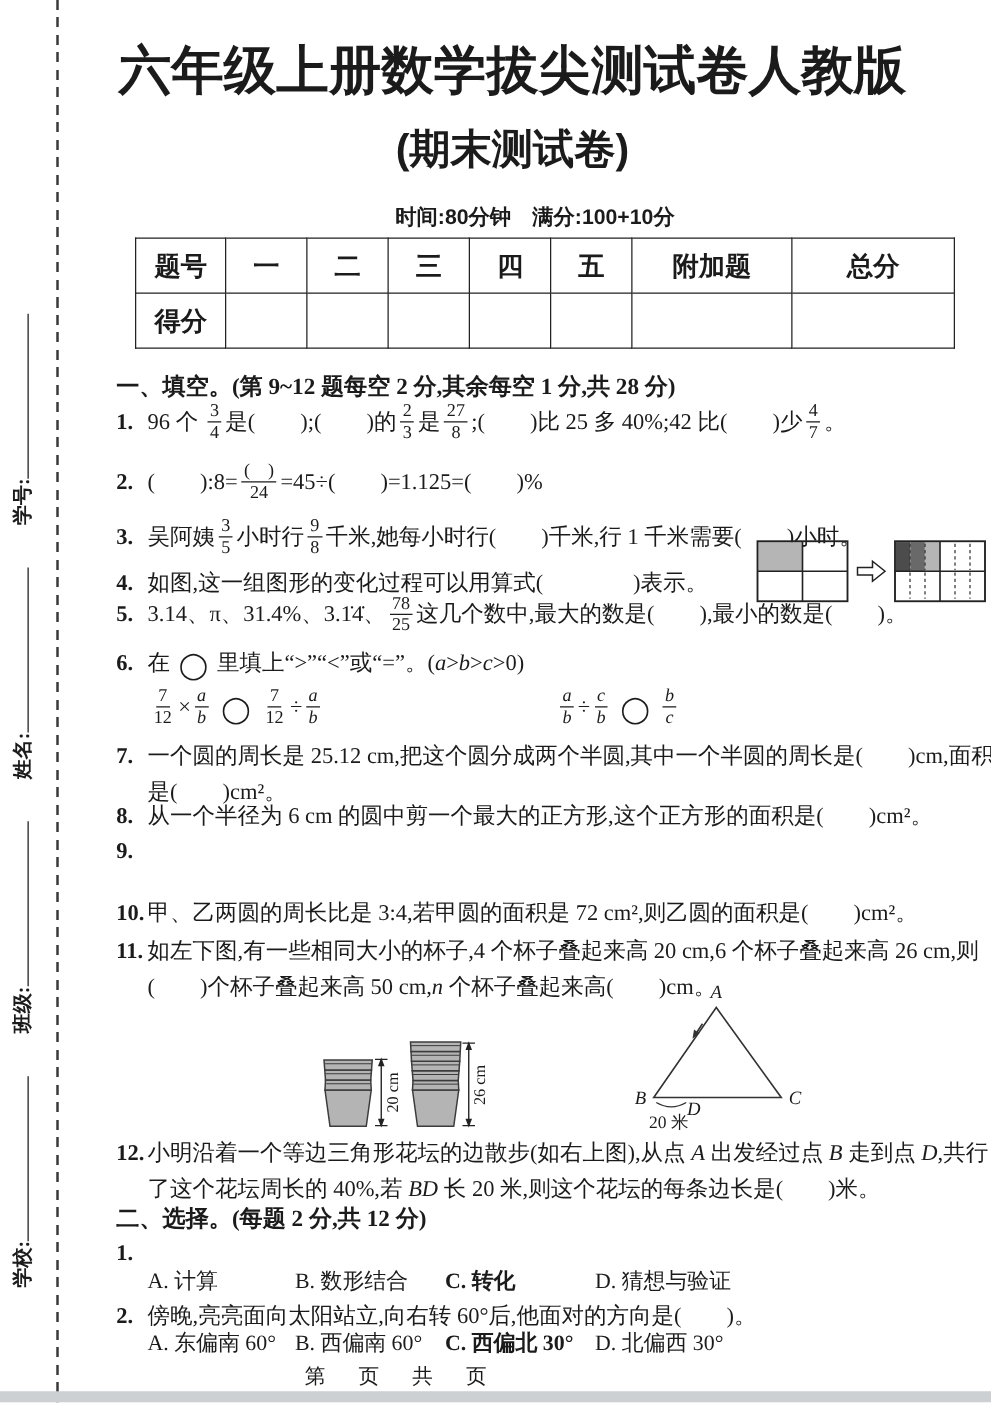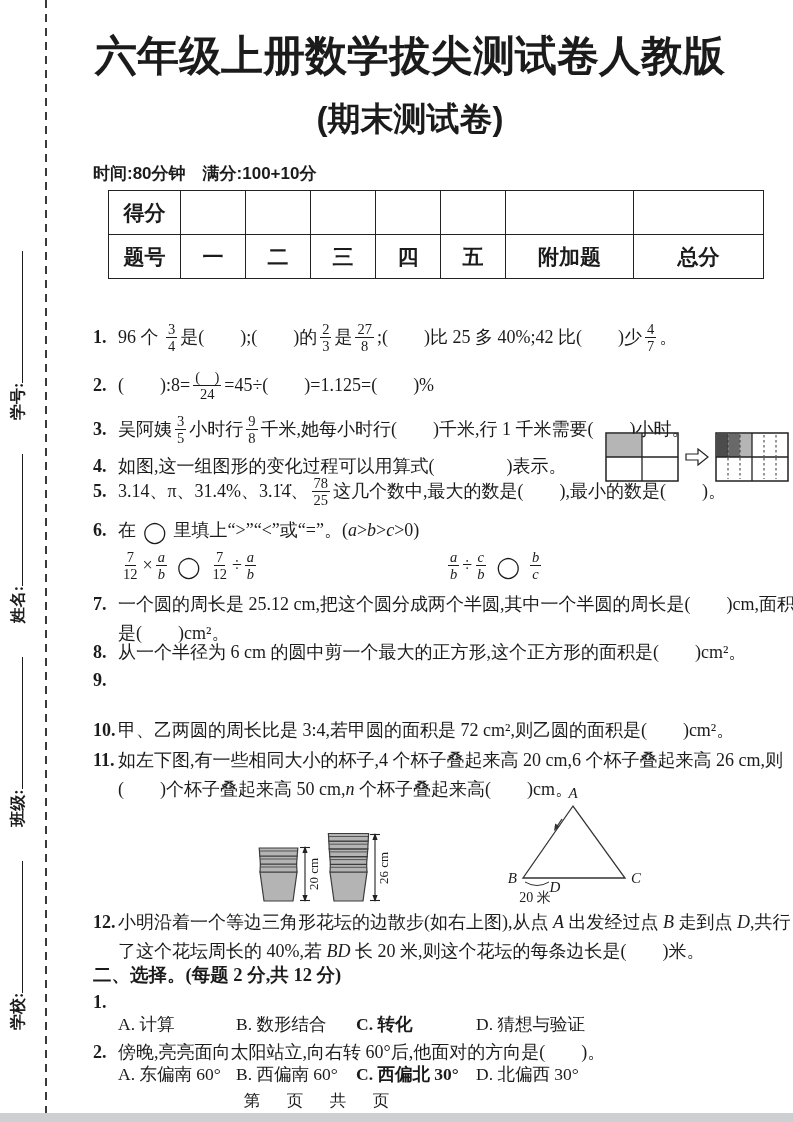--- a/index.html
+++ b/index.html
@@ -16,21 +16,21 @@
             display:flex;align-items:baseline;gap:34px;padding-left:92px;
             font-size:16px;font-weight:bold;white-space:nowrap;}
   .side-group{display:inline-flex;align-items:baseline;}
   .side-blank{display:inline-block;width:132px;border-bottom:1.6px solid #1b1b1b;height:14px;}
   
   .title{position:absolute;left:60px;top:28px;width:700px;text-align:center;
          font-family:"Liberation Sans",sans-serif;font-weight:900;font-size:42px;
          letter-spacing:0px;white-space:nowrap;}
   .subtitle{position:absolute;left:60px;top:97px;width:700px;text-align:center;
             font-family:"Liberation Sans",sans-serif;font-weight:900;font-size:33px;white-space:nowrap;}
-  .info{position:absolute;left:93px;top:162px;width:670px;text-align:left;
+  .info{position:absolute;left:93px;top:162px;width:670px;text-align:center;
         font-family:"Liberation Sans",sans-serif;font-weight:600;font-size:17px;white-space:pre;}
   
   table.score{position:absolute;left:108px;top:190px;width:655px;border-collapse:collapse;
               table-layout:fixed;}
   table.score td{border:1.6px solid #222;text-align:center;font-weight:bold;
                  font-size:21px;height:43px;padding:0;}
   
   .sec-h{position:absolute;left:93px;width:676px;font-weight:bold;font-size:18.5px;white-space:nowrap;}
   .q{position:absolute;left:93px;width:678px;font-size:18px;line-height:29px;padding-left:25px;}
   .q .qnum{position:absolute;left:0;top:0;font-weight:bold;}
@@ -88,42 +88,43 @@
         <col style="width:65px">
         <col style="width:65px">
         <col style="width:65px">
       <col style="width:65px">
         <col style="width:65px">
         <col style="width:128px">
         <col style="width:130px">
     </colgroup>
     <tbody>
         <tr>
-      <td>得分</td>
-      <td></td>
-      <td></td>
-      <td></td>
-      <td></td>
-      <td></td>
-      <td></td>
-      <td></td>
-    </tr>
-    <tr>
       <td>题号</td>
       <td>一</td>
       <td>二</td>
       <td>三</td>
       <td>四</td>
       <td>五</td>
       <td>附加题</td>
       <td>总分</td>
     </tr>
+    <tr>
+      <td>得分</td>
+      <td></td>
+      <td></td>
+      <td></td>
+      <td></td>
+      <td></td>
+      <td></td>
+      <td></td>
+    </tr>
   </tbody>
     </table>
 
+  <div class="sec-h" style="top:296px">一、填空。(第 9~12 题每空 2 分,其余每空 1 分,共 28 分)</div>
 
   <div class="q tall" style="top:314px">
     <span class="qnum" style="line-height:46px">1.</span>
     <span><span>96 个 </span><span class="frac">
           <span class="fn">3</span>
           <span class="fd">4</span>
         </span><span>是(　　);(　　)的</span><span class="frac">
           <span class="fn">2</span>
           <span class="fd">3</span>
         </span><span>是</span><span class="frac">

